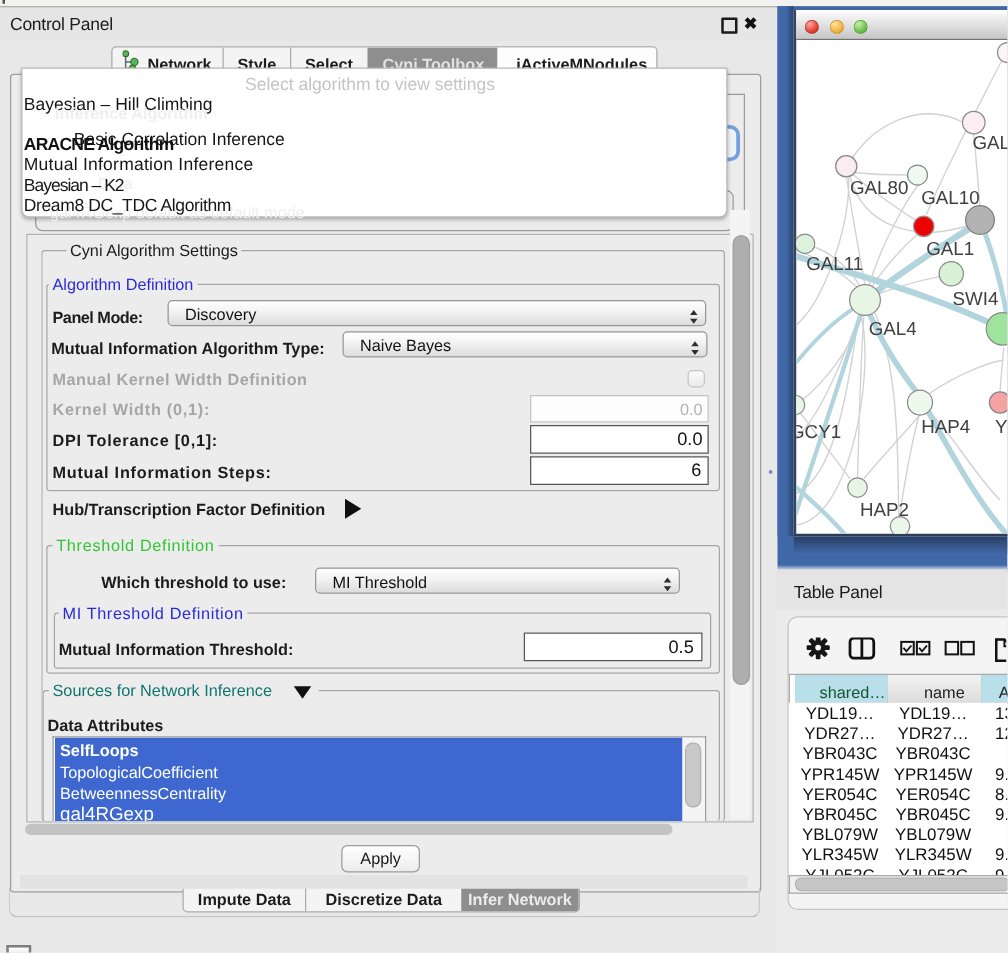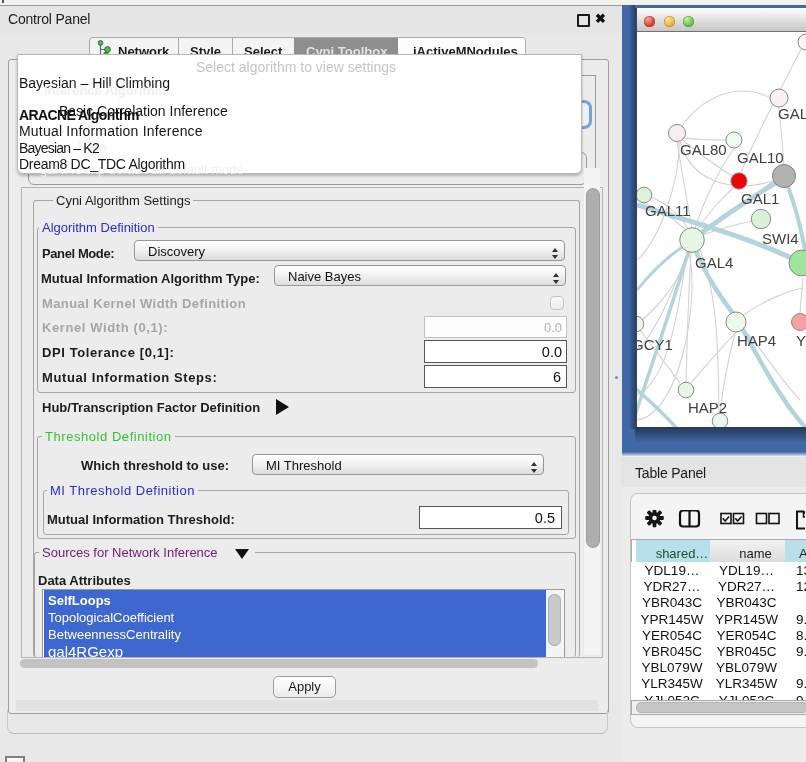--- a/index.html
+++ b/index.html
@@ -126,39 +126,46 @@
 
   <div class="gbox" style="left:43px;top:490px;width:524px;height:43px;">
     <div class="gttl" style="left:3px;color:#2a2ad8;letter-spacing:0.5px;">MI Threshold Definition</div>
   </div>
   <div class="lbl abs" style="left:47px;top:512px;">Mutual Information Threshold:</div>
   <div class="field" style="left:419px;top:506px;width:141px;height:21px;border:1.5px solid #565656;">
       <span style="right:6px;top:3px;font-size:14.5px;">0.5</span>
     </div>
 
   <div class="gbox" style="left:34px;top:552px;width:540px;height:104px;border-bottom:none;">
-    <div class="gttl" style="left:4px;color:#701a75;font-weight:normal;">Sources for Network Inference</div>
+    <div class="gttl" style="left:4px;color:#0f766e;font-weight:normal;">Sources for Network Inference</div>
   </div>
   <div class="abs" style="left:219px;top:550px;width:36px;height:6px;background:#ececec;"></div>
   <div class="abs" style="left:235px;top:549px;width:0;height:0;border-left:7.5px solid transparent;border-right:7.5px solid transparent;border-top:10px solid #111;"></div>
 
   <div class="lbl abs" style="left:38px;top:573px;">Data Attributes</div>
 
   <div class="abs" style="left:42px;top:589px;width:521px;height:67px;background:#fff;border:1px solid #9a9a9a;border-bottom:none;overflow:hidden;">
     <div class="abs" style="left:1px;top:0;width:502px;height:67px;background:#3e68cf;"></div>
     <div class="abs" style="left:5px;top:3px;font-size:13px;color:#fff;font-weight:bold;">SelfLoops</div>
     <div class="abs" style="left:5px;top:20px;font-size:13px;color:#fff;">TopologicalCoefficient</div>
     <div class="abs" style="left:5px;top:37px;font-size:13px;color:#fff;">BetweennessCentrality</div>
     <div class="abs" style="left:5px;top:53px;font-size:15px;color:#fff;">gal4RGexp</div>
     <div class="abs" style="left:503px;top:0;width:18px;height:67px;background:#f4f4f4;"></div>
     <div class="abs" style="left:505px;top:4px;width:11px;height:50px;background:#c9c9c9;border:1px solid #b0b0b0;border-radius:6px;"></div>
   </div>
 
   <div class="abs" style="left:273px;top:676px;width:61px;height:20px;border:1px solid #9c9c9c;border-radius:5px;background:linear-gradient(#ffffff,#ececec);text-align:center;font-size:13px;color:#1a1a1a;line-height:20px;">Apply</div>
 
+  <div class="abs" style="left:146px;top:708px;width:316px;height:20px;background:#f4f4f4;border:1px solid #ababab;border-radius:4px;overflow:hidden;">
+    <div class="abs" style="left:97px;top:0;width:1px;height:20px;background:#ababab;"></div>
+    <div class="abs" style="left:222px;top:0;width:94px;height:20px;background:#8e8e8e;"></div>
+    <div class="abs" style="left:0;top:3px;width:97px;text-align:center;font-size:13px;font-weight:bold;color:#1c1c1c;">Impute Data</div>
+    <div class="abs" style="left:98px;top:3px;width:124px;text-align:center;font-size:13px;font-weight:bold;color:#1c1c1c;">Discretize Data</div>
+    <div class="abs" style="left:222px;top:3px;width:94px;text-align:center;font-size:13px;font-weight:bold;color:#ececec;">Infer Network</div>
+  </div>
 
   <div class="abs" style="left:16px;top:700px;width:582px;height:11px;background:#e2e2e2;"></div>
   <div class="abs" style="left:7px;top:710px;width:599px;height:23px;border-left:1px solid #c9c9c9;border-right:1px solid #c9c9c9;border-bottom:1px solid #b9b9b9;border-radius:0 0 7px 7px;"></div>
 
   <div class="abs" style="left:5px;top:756px;width:16px;height:8px;border:2px solid #7e7e7e;background:linear-gradient(#ffffff,#e0e0e0);"></div>
 
   <div class="abs" style="left:17px;top:54px;width:563px;height:118px;background:#fff;border:1px solid #b9b9b9;border-radius:0 0 6px 6px;box-shadow:0 2px 3px rgba(0,0,0,0.25);">
     <div class="abs" style="left:178px;top:4px;font-size:14px;color:#c4c4c4;">Select algorithm to view settings</div>
     <div class="abs" style="left:1px;top:20px;font-size:14px;color:#161616;">Bayesian – Hill Climbing</div>
     <div class="abs" style="left:1px;top:48px;font-size:14px;color:#161616;padding-left:40px;">Basic Correlation Inference</div>

